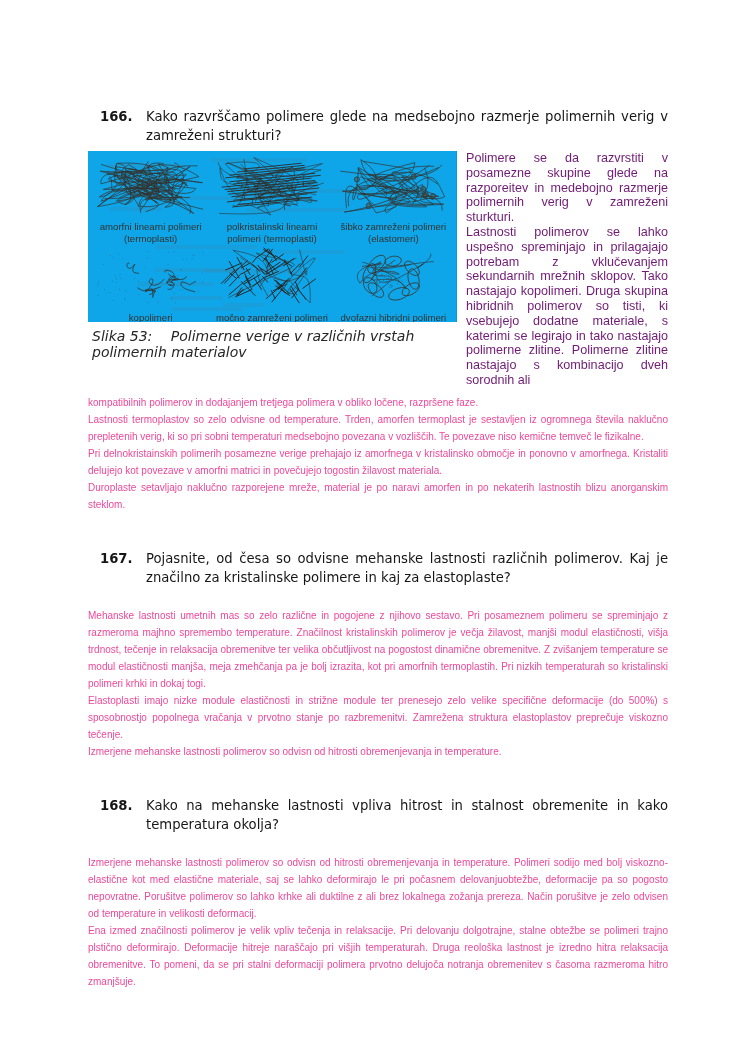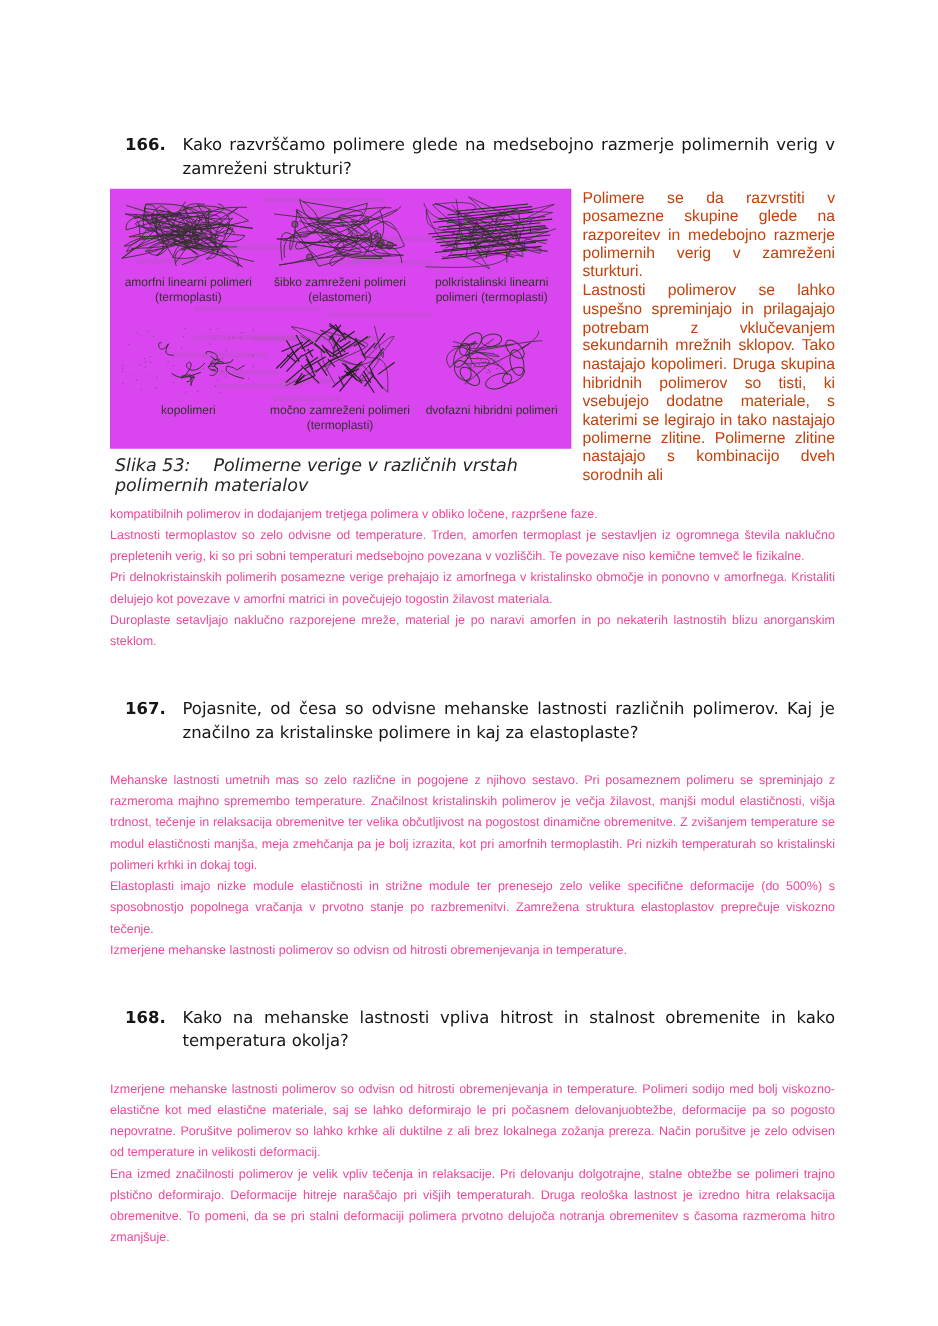--- a/index.html
+++ b/index.html
@@ -10,36 +10,36 @@
   .content{position:absolute;left:88px;top:90px;width:580px;}
   
   .question{display:flex;margin:17px 0 6px 0;font-family:"DejaVu Sans",sans-serif;
     font-size:13.2px;line-height:19px;color:#161616;}
   .qnum{font-weight:bold;flex:0 0 36px;padding-left:12px;white-space:nowrap;}
   .qtext{flex:1;text-align:justify;margin-left:10px;}
   .q-gap{margin-top:36px;}
   
   .figure-row{display:flex;margin:4px 0 6px 0;}
   .figure{margin:0;flex:0 0 372px;}
-  .scan{position:relative;width:368px;height:208px;background:#d946ef;
+  .scan{position:relative;width:368px;height:171px;background:#0ea5e9;
     border-right:1px solid rgba(0,0,0,0.07);overflow:hidden;}
   .panel-grid{position:relative;display:grid;grid-template-columns:repeat(3,1fr);
     grid-template-rows:1fr 1fr;height:100%;padding:2px 2px;box-sizing:border-box;}
   .panel{display:flex;flex-direction:column;align-items:center;justify-content:flex-start;}
   .drawing{width:116px;height:68px;}
   .drawing svg{width:100%;height:100%;display:block;}
   .plabel{font-size:9.6px;line-height:11.5px;color:#35332e;text-align:center;}
   .ghosts{position:absolute;inset:0;pointer-events:none;}
   .ghost{position:absolute;height:4px;border-radius:2px;background:rgba(110,110,98,0.11);}
   .caption{font-family:"DejaVu Sans",sans-serif;font-style:italic;font-size:14px;
     color:#262626;margin:6px 0 0 4px;}
   .cap-label{margin-right:14px;}
   
   .side-col{flex:1;margin-left:6px;font-size:12.6px;line-height:14.8px;
-    text-align:justify;color:#c2410c;}
+    text-align:justify;color:#701a75;}
   .side-col p{margin:0;}
   
   .body{margin:0;font-size:10px;line-height:17px;text-align:justify;color:#ec4899;}
   .answer-gap{margin-top:20px;}
 </style>
 </head>
 <body>
 
 <div class="page">
   <div class="content">
@@ -83,44 +83,20 @@
                     <path d="M58.4 12.0 C34.7 25.9, 15.8 46.6, 24.0 8.9 C101.0 4.9, 66.9 48.3, 81.7 39.5 C23.8 48.3, 66.0 54.1, 94.8 20.3 C83.7 25.0, 5.0 5.5, 8.1 29.8 C84.8 9.5, 25.6 8.3, 77.3 44.0" fill="none" stroke="#33312c" stroke-width="0.7" stroke-linecap="round"></path>
                     <path d="M8.5 10.1 C90.8 35.7, 96.1 36.7, 67.5 36.9 C64.8 28.2, 36.4 45.4, 32.6 51.1 C59.6 40.3, 18.2 26.9, 8.3 47.6 C32.8 38.4, 64.1 27.5, 85.0 24.9 C88.2 12.5, 68.1 18.4, 26.6 24.9" fill="none" stroke="#33312c" stroke-width="0.7" stroke-linecap="round"></path>
                     <path d="M69.6 45.4 C48.0 42.9, 74.1 11.6, 43.3 33.8 C97.2 11.9, 70.4 44.7, 75.9 13.1 C69.5 18.0, 40.5 55.3, 93.1 28.3 C85.5 13.5, 106.1 44.1, 7.2 16.9 C82.3 21.1, 61.6 17.5, 64.1 38.2" fill="none" stroke="#33312c" stroke-width="0.7" stroke-linecap="round"></path>
                     <path d="M17.1 22.5 C24.4 32.7, 4.5 47.6, 59.1 26.5 C49.2 49.3, 63.9 14.8, 62.4 35.3 C33.7 56.7, 19.8 10.7, 43.4 15.3 C28.6 33.4, 99.5 37.7, 73.1 53.7 C107.4 49.8, 33.1 9.5, 106.1 11.5" fill="none" stroke="#33312c" stroke-width="0.7" stroke-linecap="round"></path>
                     <path d="M45.8 52.4 C88.4 59.6, 106.5 10.7, 87.2 35.0 C17.6 24.4, 33.2 37.8, 64.4 33.8 C77.0 51.2, 52.4 12.2, 4.6 53.0 C65.8 10.0, 16.4 5.0, 59.5 41.7 C9.6 29.3, 80.8 40.6, 5.0 52.9" fill="none" stroke="#33312c" stroke-width="0.7" stroke-linecap="round"></path>
                     <path d="M98.1 43.6 C34.8 46.4, 73.4 27.8, 98.9 12.1 C55.7 41.5, 111.5 57.1, 44.3 32.9 C55.7 52.3, 106.7 49.4, 21.1 21.0 C58.0 5.1, 19.3 45.2, 107.6 22.4 C88.5 9.2, 65.3 5.1, 42.4 19.0" fill="none" stroke="#33312c" stroke-width="0.7" stroke-linecap="round"></path>
                   </svg>
                 </div>
               <div class="plabel">amorfni linearni polimeri</div>
               <div class="plabel">(termoplasti)</div>
-            </div>
-            <div class="panel">
-              <div class="drawing">
-                  <svg viewBox="0 0 118 66">
-                    <path d="M52.6 41.1 C50.2 28.6, 34.3 41.7, 72.3 38.6 C99.5 12.6, 102.1 23.0, 111.5 42.9 C98.4 49.8, 69.5 39.4, 88.9 30.4 C97.7 54.3, 5.9 6.2, 13.9 52.0" fill="none" stroke="#33312c" stroke-width="0.7" stroke-linecap="round"></path>
-                    <path d="M91.2 13.8 C106.7 48.1, 61.5 46.8, 110.6 50.5 C9.0 58.0, 86.4 27.1, 85.5 44.2 C41.1 15.0, 59.5 7.0, 81.4 33.9 C37.0 36.4, 100.4 49.8, 26.1 22.7" fill="none" stroke="#33312c" stroke-width="0.7" stroke-linecap="round"></path>
-                    <path d="M104.2 29.8 C76.7 9.8, 53.1 17.5, 32.5 35.0 C23.9 41.0, 9.9 7.5, 41.8 59.4 C94.3 45.5, 25.3 58.3, 76.7 25.4 C24.2 25.6, 37.0 53.1, 95.7 11.2" fill="none" stroke="#33312c" stroke-width="0.7" stroke-linecap="round"></path>
-                    <path d="M5.7 16.9 C62.8 24.1, 32.1 18.7, 93.2 53.1 C13.6 55.4, 78.8 19.8, 98.8 45.9 C108.6 39.1, 75.2 51.7, 41.5 52.7 C26.5 41.1, 6.1 11.7, 11.8 54.4" fill="none" stroke="#33312c" stroke-width="0.7" stroke-linecap="round"></path>
-                    <path d="M13.2 38.5 C39.2 23.6, 97.8 39.6, 23.9 40.4 C15.1 57.9, 65.9 22.8, 50.2 38.9 C77.2 31.3, 90.9 53.6, 26.4 39.5 C109.9 45.7, 36.3 7.9, 82.0 48.0" fill="none" stroke="#33312c" stroke-width="0.7" stroke-linecap="round"></path>
-                    <path d="M29.1 6.9 C77.8 15.9, 106.3 14.8, 33.2 24.9 C103.3 59.7, 83.3 47.0, 7.5 37.2 C65.7 36.1, 34.1 9.3, 26.2 5.2 C34.5 48.8, 110.1 27.6, 109.2 56.5" fill="none" stroke="#33312c" stroke-width="0.7" stroke-linecap="round"></path>
-                    <path d="M78.5 50.7 C107.6 18.5, 23.4 9.1, 105.5 42.6 C57.1 41.9, 46.3 55.7, 52.4 59.2 C93.8 29.1, 67.2 25.3, 33.5 20.4 C93.3 17.4, 39.7 40.7, 105.4 13.2" fill="none" stroke="#33312c" stroke-width="0.7" stroke-linecap="round"></path>
-                    <path d="M108.6 10.8 C90.4 33.6, 27.0 13.9, 18.8 37.8 C16.0 53.8, 22.1 47.6, 23.9 13.2 C82.6 47.6, 71.3 49.2, 9.4 58.5 C58.8 50.9, 106.9 20.9, 75.2 41.7" fill="none" stroke="#33312c" stroke-width="0.7" stroke-linecap="round"></path>
-                    <path d="M62.1 27.0 C32.0 24.7, 29.0 21.6, 81.3 8.2 C76.0 38.2, 45.9 11.2, 100.3 50.8 C58.6 49.4, 60.2 55.9, 23.3 13.6 C45.4 58.1, 31.5 9.2, 100.5 11.9" fill="none" stroke="#33312c" stroke-width="0.7" stroke-linecap="round"></path>
-                    <circle cx="99.7" cy="42.3" r="2.6" fill="rgba(70,68,60,0.45)" stroke="#33312c" stroke-width="0.7"></circle>
-                    <circle cx="89.7" cy="35.0" r="2.6" fill="rgba(70,68,60,0.45)" stroke="#33312c" stroke-width="0.7"></circle>
-                    <circle cx="91.2" cy="41.7" r="2.6" fill="rgba(70,68,60,0.45)" stroke="#33312c" stroke-width="0.7"></circle>
-                    <circle cx="22.3" cy="25.3" r="2.6" fill="rgba(70,68,60,0.45)" stroke="#33312c" stroke-width="0.7"></circle>
-                    <circle cx="92.4" cy="40.6" r="2.6" fill="rgba(70,68,60,0.45)" stroke="#33312c" stroke-width="0.7"></circle>
-                    <circle cx="34.3" cy="52.0" r="2.6" fill="rgba(70,68,60,0.45)" stroke="#33312c" stroke-width="0.7"></circle>
-                    <circle cx="80.1" cy="22.5" r="2.6" fill="rgba(70,68,60,0.45)" stroke="#33312c" stroke-width="0.7"></circle>
-                  </svg>
-                </div>
-              <div class="plabel">šibko zamreženi polimeri</div>
-              <div class="plabel">(elastomeri)</div>
             </div>
             <div class="panel">
               <div class="drawing">
                   <svg viewBox="0 0 118 66">
                     <path d="M103.5 41.0 C17.7 20.9, 101.8 26.9, 44.0 54.1 C92.9 41.3, 47.7 61.2, 40.6 32.3 C95.1 15.8, 13.3 7.0, 57.8 61.5 C48.9 57.7, 33.4 47.3, 26.8 50.5" fill="none" stroke="#33312c" stroke-width="0.6" stroke-linecap="round"></path>
                     <path d="M85.0 51.9 C47.1 33.4, 33.5 7.2, 62.1 30.6 C6.4 26.0, 8.5 33.4, 80.5 12.9 C32.9 30.1, 53.0 11.3, 108.9 15.7 C13.9 44.3, 39.7 52.4, 30.4 5.1" fill="none" stroke="#33312c" stroke-width="0.6" stroke-linecap="round"></path>
                     <path d="M18.0 35.8 C75.5 41.0, 28.3 30.7, 58.0 47.6 C49.2 31.0, 93.7 36.2, 103.8 27.3 C48.7 36.1, 21.4 51.5, 70.8 39.4 C9.8 9.5, 80.1 20.9, 21.8 44.5" fill="none" stroke="#33312c" stroke-width="0.6" stroke-linecap="round"></path>
                     <path d="M19.3 51.5 C31.6 59.2, 31.5 11.5, 35.7 36.8 C87.2 42.0, 36.6 38.4, 11.3 9.3 C42.8 4.9, 56.5 9.6, 37.1 18.5 C58.7 26.7, 10.2 29.5, 4.2 8.2" fill="none" stroke="#33312c" stroke-width="0.6" stroke-linecap="round"></path>
                     <path d="M71.3 13.1 C41.7 34.5, 100.1 14.3, 72.2 50.4 C99.9 57.8, 13.5 39.9, 105.0 47.3 C16.9 29.1, 30.5 14.6, 23.1 24.2 C113.7 10.8, 98.7 45.4, 23.3 40.5" fill="none" stroke="#33312c" stroke-width="0.6" stroke-linecap="round"></path>
                     <path d="M111.4 28.9 C60.7 47.3, 65.2 49.0, 83.5 51.1 C96.5 47.3, 11.2 7.5, 50.8 29.2 C82.3 44.3, 24.0 49.5, 110.3 9.1 C19.8 28.4, 102.4 13.4, 29.8 40.1" fill="none" stroke="#33312c" stroke-width="0.6" stroke-linecap="round"></path>
@@ -156,20 +132,44 @@
                     <line x1="91.71440247539431" y1="21.481647124513984" x2="90.4" y2="25.6" stroke="#2d2b27" stroke-width="0.7"></line>
                     <line x1="33.33977285865694" y1="14.32686551567167" x2="31.1" y2="18.4" stroke="#2d2b27" stroke-width="0.7"></line>
                     <line x1="30.613631600048393" y1="41.15399573650211" x2="31.4" y2="45.4" stroke="#2d2b27" stroke-width="0.7"></line>
                     <line x1="74.39605578174815" y1="31.756842858158052" x2="77.4" y2="37.8" stroke="#2d2b27" stroke-width="0.7"></line>
                     <line x1="83.16130460333079" y1="32.590720099397004" x2="80.9" y2="40.3" stroke="#2d2b27" stroke-width="0.7"></line>
                     <line x1="90.83065088000149" y1="27.301606353372335" x2="91.1" y2="32.1" stroke="#2d2b27" stroke-width="0.7"></line>
                   </svg>
                 </div>
               <div class="plabel">polkristalinski linearni</div>
               <div class="plabel">polimeri (termoplasti)</div>
+            </div>
+            <div class="panel">
+              <div class="drawing">
+                  <svg viewBox="0 0 118 66">
+                    <path d="M52.6 41.1 C50.2 28.6, 34.3 41.7, 72.3 38.6 C99.5 12.6, 102.1 23.0, 111.5 42.9 C98.4 49.8, 69.5 39.4, 88.9 30.4 C97.7 54.3, 5.9 6.2, 13.9 52.0" fill="none" stroke="#33312c" stroke-width="0.7" stroke-linecap="round"></path>
+                    <path d="M91.2 13.8 C106.7 48.1, 61.5 46.8, 110.6 50.5 C9.0 58.0, 86.4 27.1, 85.5 44.2 C41.1 15.0, 59.5 7.0, 81.4 33.9 C37.0 36.4, 100.4 49.8, 26.1 22.7" fill="none" stroke="#33312c" stroke-width="0.7" stroke-linecap="round"></path>
+                    <path d="M104.2 29.8 C76.7 9.8, 53.1 17.5, 32.5 35.0 C23.9 41.0, 9.9 7.5, 41.8 59.4 C94.3 45.5, 25.3 58.3, 76.7 25.4 C24.2 25.6, 37.0 53.1, 95.7 11.2" fill="none" stroke="#33312c" stroke-width="0.7" stroke-linecap="round"></path>
+                    <path d="M5.7 16.9 C62.8 24.1, 32.1 18.7, 93.2 53.1 C13.6 55.4, 78.8 19.8, 98.8 45.9 C108.6 39.1, 75.2 51.7, 41.5 52.7 C26.5 41.1, 6.1 11.7, 11.8 54.4" fill="none" stroke="#33312c" stroke-width="0.7" stroke-linecap="round"></path>
+                    <path d="M13.2 38.5 C39.2 23.6, 97.8 39.6, 23.9 40.4 C15.1 57.9, 65.9 22.8, 50.2 38.9 C77.2 31.3, 90.9 53.6, 26.4 39.5 C109.9 45.7, 36.3 7.9, 82.0 48.0" fill="none" stroke="#33312c" stroke-width="0.7" stroke-linecap="round"></path>
+                    <path d="M29.1 6.9 C77.8 15.9, 106.3 14.8, 33.2 24.9 C103.3 59.7, 83.3 47.0, 7.5 37.2 C65.7 36.1, 34.1 9.3, 26.2 5.2 C34.5 48.8, 110.1 27.6, 109.2 56.5" fill="none" stroke="#33312c" stroke-width="0.7" stroke-linecap="round"></path>
+                    <path d="M78.5 50.7 C107.6 18.5, 23.4 9.1, 105.5 42.6 C57.1 41.9, 46.3 55.7, 52.4 59.2 C93.8 29.1, 67.2 25.3, 33.5 20.4 C93.3 17.4, 39.7 40.7, 105.4 13.2" fill="none" stroke="#33312c" stroke-width="0.7" stroke-linecap="round"></path>
+                    <path d="M108.6 10.8 C90.4 33.6, 27.0 13.9, 18.8 37.8 C16.0 53.8, 22.1 47.6, 23.9 13.2 C82.6 47.6, 71.3 49.2, 9.4 58.5 C58.8 50.9, 106.9 20.9, 75.2 41.7" fill="none" stroke="#33312c" stroke-width="0.7" stroke-linecap="round"></path>
+                    <path d="M62.1 27.0 C32.0 24.7, 29.0 21.6, 81.3 8.2 C76.0 38.2, 45.9 11.2, 100.3 50.8 C58.6 49.4, 60.2 55.9, 23.3 13.6 C45.4 58.1, 31.5 9.2, 100.5 11.9" fill="none" stroke="#33312c" stroke-width="0.7" stroke-linecap="round"></path>
+                    <circle cx="99.7" cy="42.3" r="2.6" fill="rgba(70,68,60,0.45)" stroke="#33312c" stroke-width="0.7"></circle>
+                    <circle cx="89.7" cy="35.0" r="2.6" fill="rgba(70,68,60,0.45)" stroke="#33312c" stroke-width="0.7"></circle>
+                    <circle cx="91.2" cy="41.7" r="2.6" fill="rgba(70,68,60,0.45)" stroke="#33312c" stroke-width="0.7"></circle>
+                    <circle cx="22.3" cy="25.3" r="2.6" fill="rgba(70,68,60,0.45)" stroke="#33312c" stroke-width="0.7"></circle>
+                    <circle cx="92.4" cy="40.6" r="2.6" fill="rgba(70,68,60,0.45)" stroke="#33312c" stroke-width="0.7"></circle>
+                    <circle cx="34.3" cy="52.0" r="2.6" fill="rgba(70,68,60,0.45)" stroke="#33312c" stroke-width="0.7"></circle>
+                    <circle cx="80.1" cy="22.5" r="2.6" fill="rgba(70,68,60,0.45)" stroke="#33312c" stroke-width="0.7"></circle>
+                  </svg>
+                </div>
+              <div class="plabel">šibko zamreženi polimeri</div>
+              <div class="plabel">(elastomeri)</div>
             </div>
             <div class="panel">
               <div class="drawing">
                   <svg viewBox="0 0 118 66">
                     <path d="M57.5 49.7 C62.2 50.7, 61.9 40.2, 63.5 46.6 C55.4 43.2, 54.9 49.7, 45.3 43.0" fill="none" stroke="#33312c" stroke-width="0.8" stroke-linecap="round"></path>
                     <path d="M78.1 39.7 C86.4 40.9, 76.0 42.2, 74.8 37.2 C88.4 35.1, 80.6 47.4, 76.3 44.3" fill="none" stroke="#33312c" stroke-width="0.8" stroke-linecap="round"></path>
                     <path d="M82.4 39.3 C74.9 34.3, 88.0 34.7, 82.5 34.8 C93.2 36.0, 82.8 29.2, 79.7 36.8" fill="none" stroke="#33312c" stroke-width="0.8" stroke-linecap="round"></path>
                     <path d="M94.8 31.7 C93.7 36.8, 82.8 33.3, 77.2 35.4 C84.8 31.5, 78.0 28.3, 75.9 37.3" fill="none" stroke="#33312c" stroke-width="0.8" stroke-linecap="round"></path>
                     <path d="M46.4 28.2 C44.0 27.5, 37.0 29.2, 42.6 18.8 C34.8 30.2, 32.1 15.7, 36.6 18.0" fill="none" stroke="#33312c" stroke-width="0.8" stroke-linecap="round"></path>
                     <path d="M72.0 34.5 C62.2 46.8, 52.5 36.2, 59.6 33.7 C63.1 34.8, 59.4 42.0, 53.3 47.0" fill="none" stroke="#33312c" stroke-width="0.8" stroke-linecap="round"></path>

